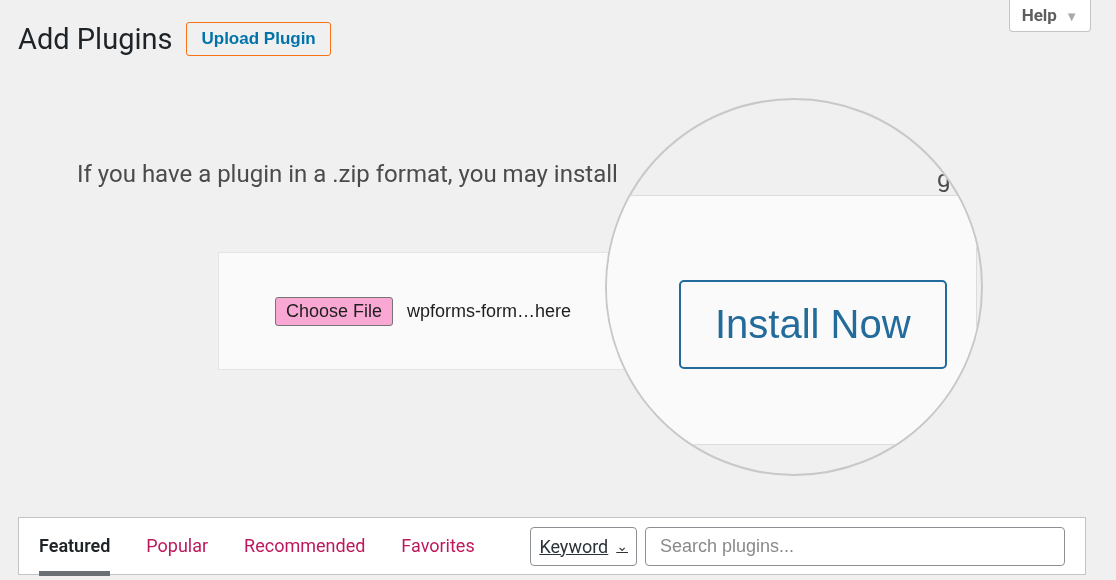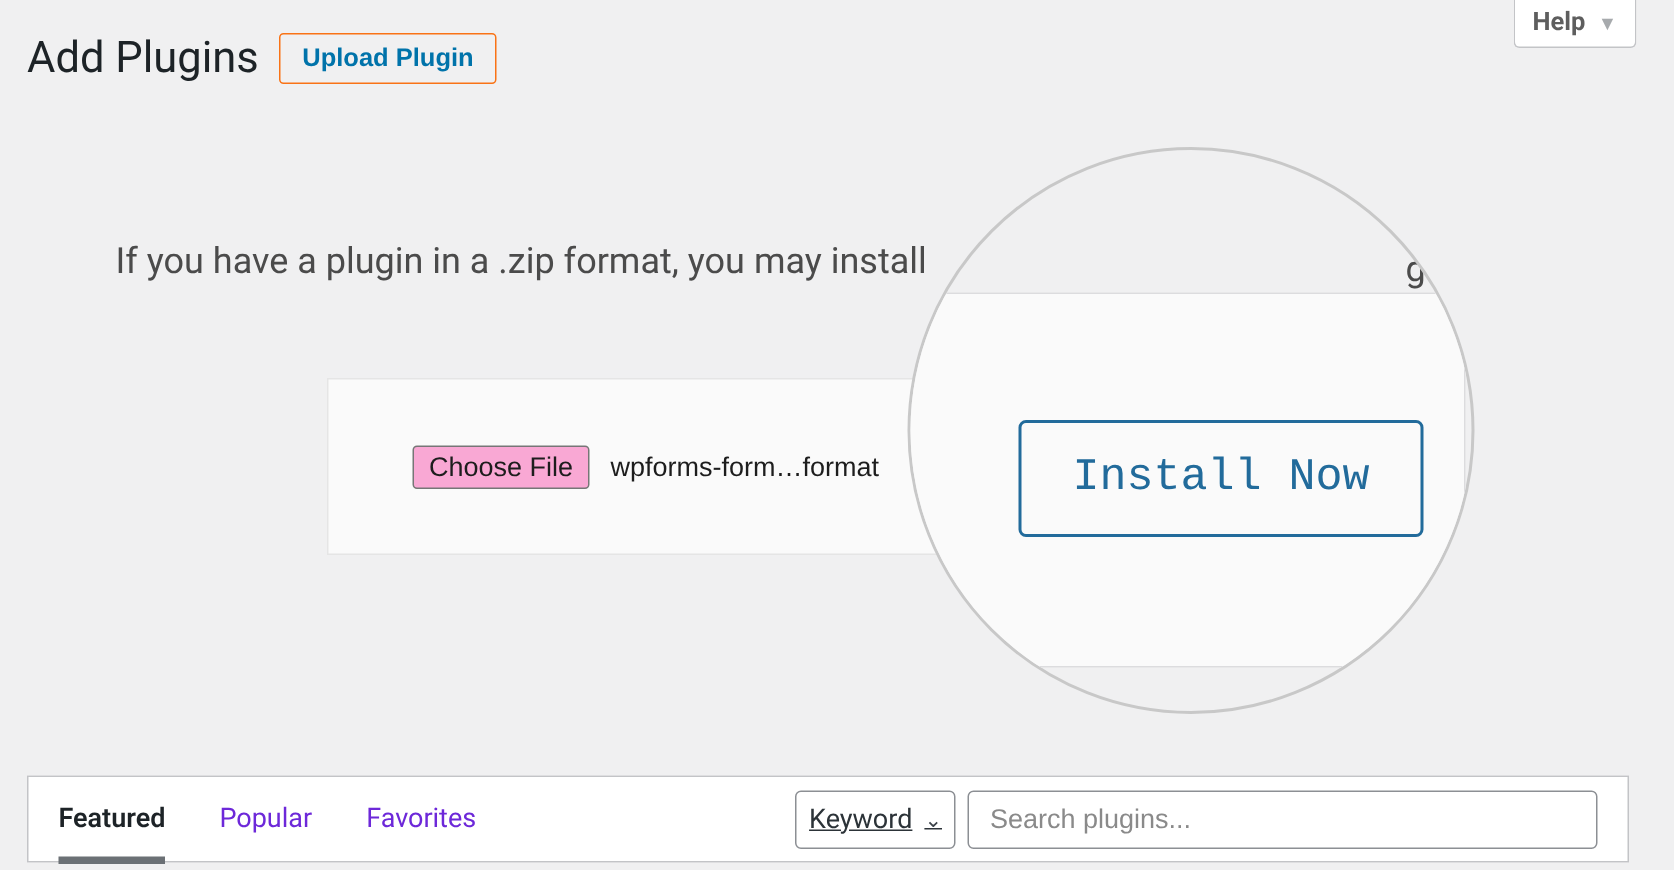--- a/index.html
+++ b/index.html
@@ -113,26 +113,25 @@
     background: #fafafa;
     border: 1px solid #dcdcde;
   }
   .install-btn {
     position: absolute;
     top: 180px;
     left: 72px;
     border: 2px solid #226b9b;
     color: #226b9b;
     background: transparent;
-    font-size: 30px;
+    font-size: 40px;
     font-weight: 400;
     padding: 20px 34px;
     border-radius: 5px;
     cursor: pointer;
-    font-family: Liberation Mono, monospace;
   }
   .instruction-frag {
     position: absolute;
     top: 65px;
     left: 330px;
     font-size: 24px;
     color: #4b4b4b;
     white-space: nowrap;
   }
 
@@ -150,21 +149,21 @@
     padding: 0 20px;
   }
   .tabs {
     display: flex;
     align-items: center;
     gap: 36px;
     flex: 0 0 auto;
   }
   .tab {
     font-size: 18px;
-    color: #6d28d9;
+    color: #be185d;
     cursor: pointer;
     position: relative;
     padding-bottom: 2px;
   }
   .tab.active {
     color: #1d2327;
     font-weight: 600;
   }
   .tab.active::after {
     content: "";
@@ -215,35 +214,36 @@
 
 <div class="header">
   <h1>Add Plugins</h1>
   <button class="upload-btn">Upload Plugin</button>
 </div>
 
 <div class="instruction">If you have a plugin in a .zip format, you may install </div>
 
 <div class="upload-form">
   <button class="choose-file-btn">Choose File</button>
-  <span class="file-name">wpforms-form…format</span>
+  <span class="file-name">wpforms-form…here</span>
 </div>
 
 <div class="magnifier">
   <div class="magnifier-inner">
     <div class="instruction-frag">g it here.</div>
     <div class="mag-panel"></div>
     <button class="install-btn">Install Now</button>
   </div>
 </div>
 
 <div class="filter-bar">
   <div class="tabs">
     <span class="tab active">Featured</span>
     <span class="tab">Popular</span>
+    <span class="tab">Recommended</span>
     <span class="tab">Favorites</span>
   </div>
   <div class="search-group">
     <div class="keyword-select">
       <span>Keyword</span>
       <span class="chev">⌄</span>
     </div>
     <input class="search-input" type="text" placeholder="Search plugins..." style="">
   </div>
 </div>

